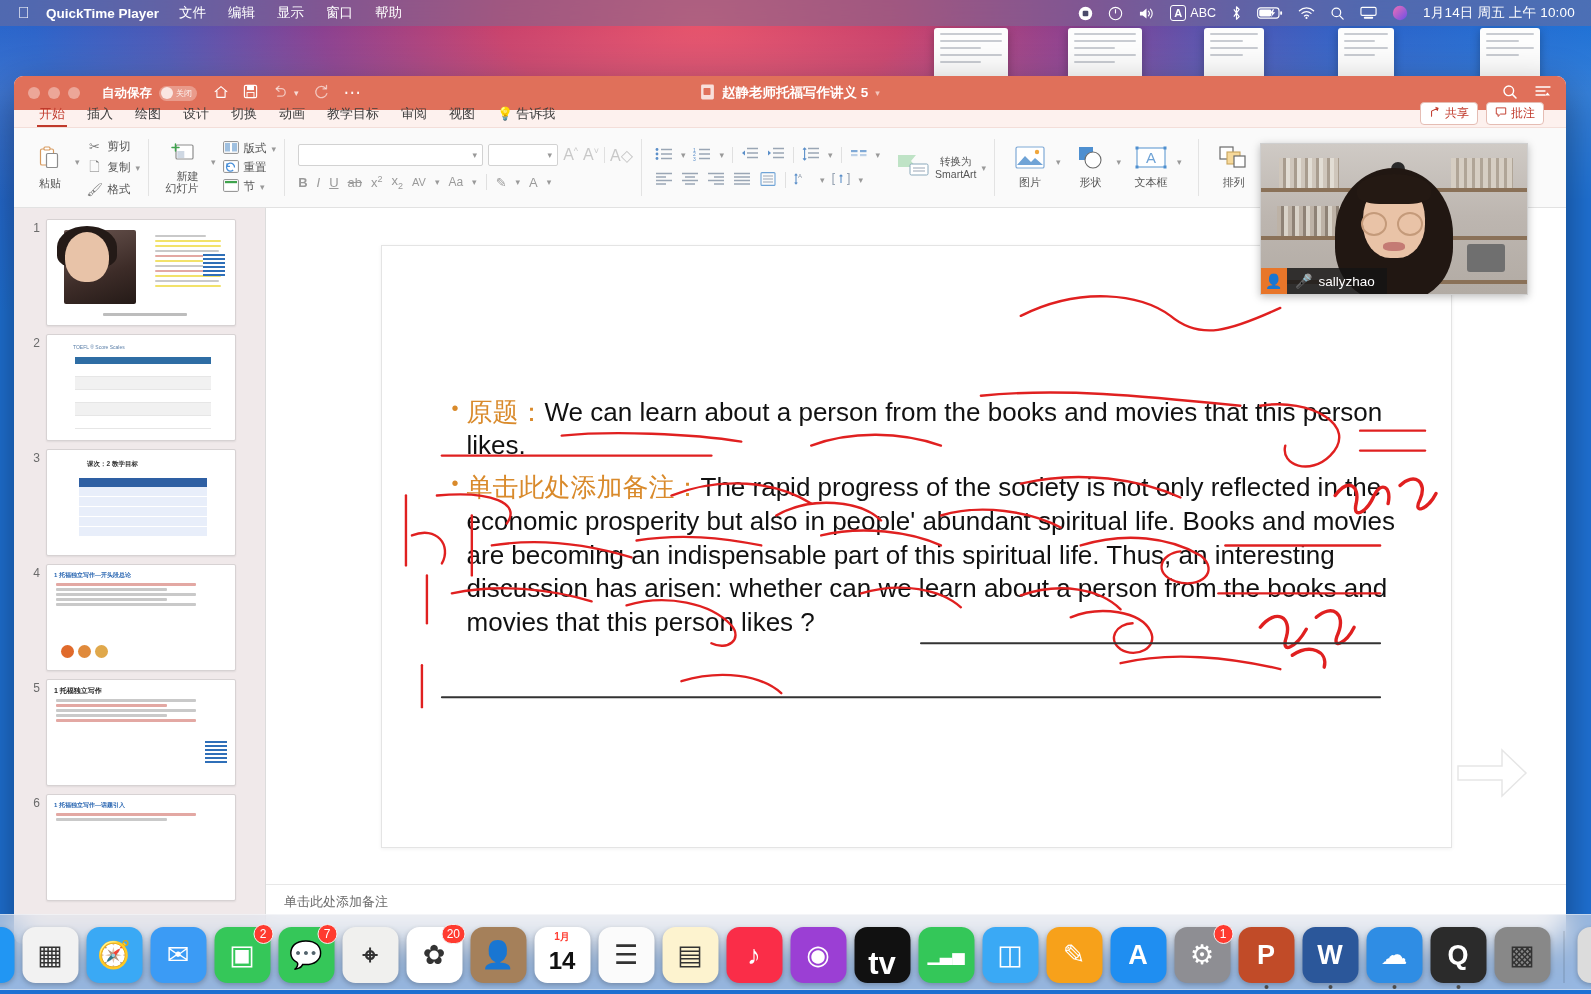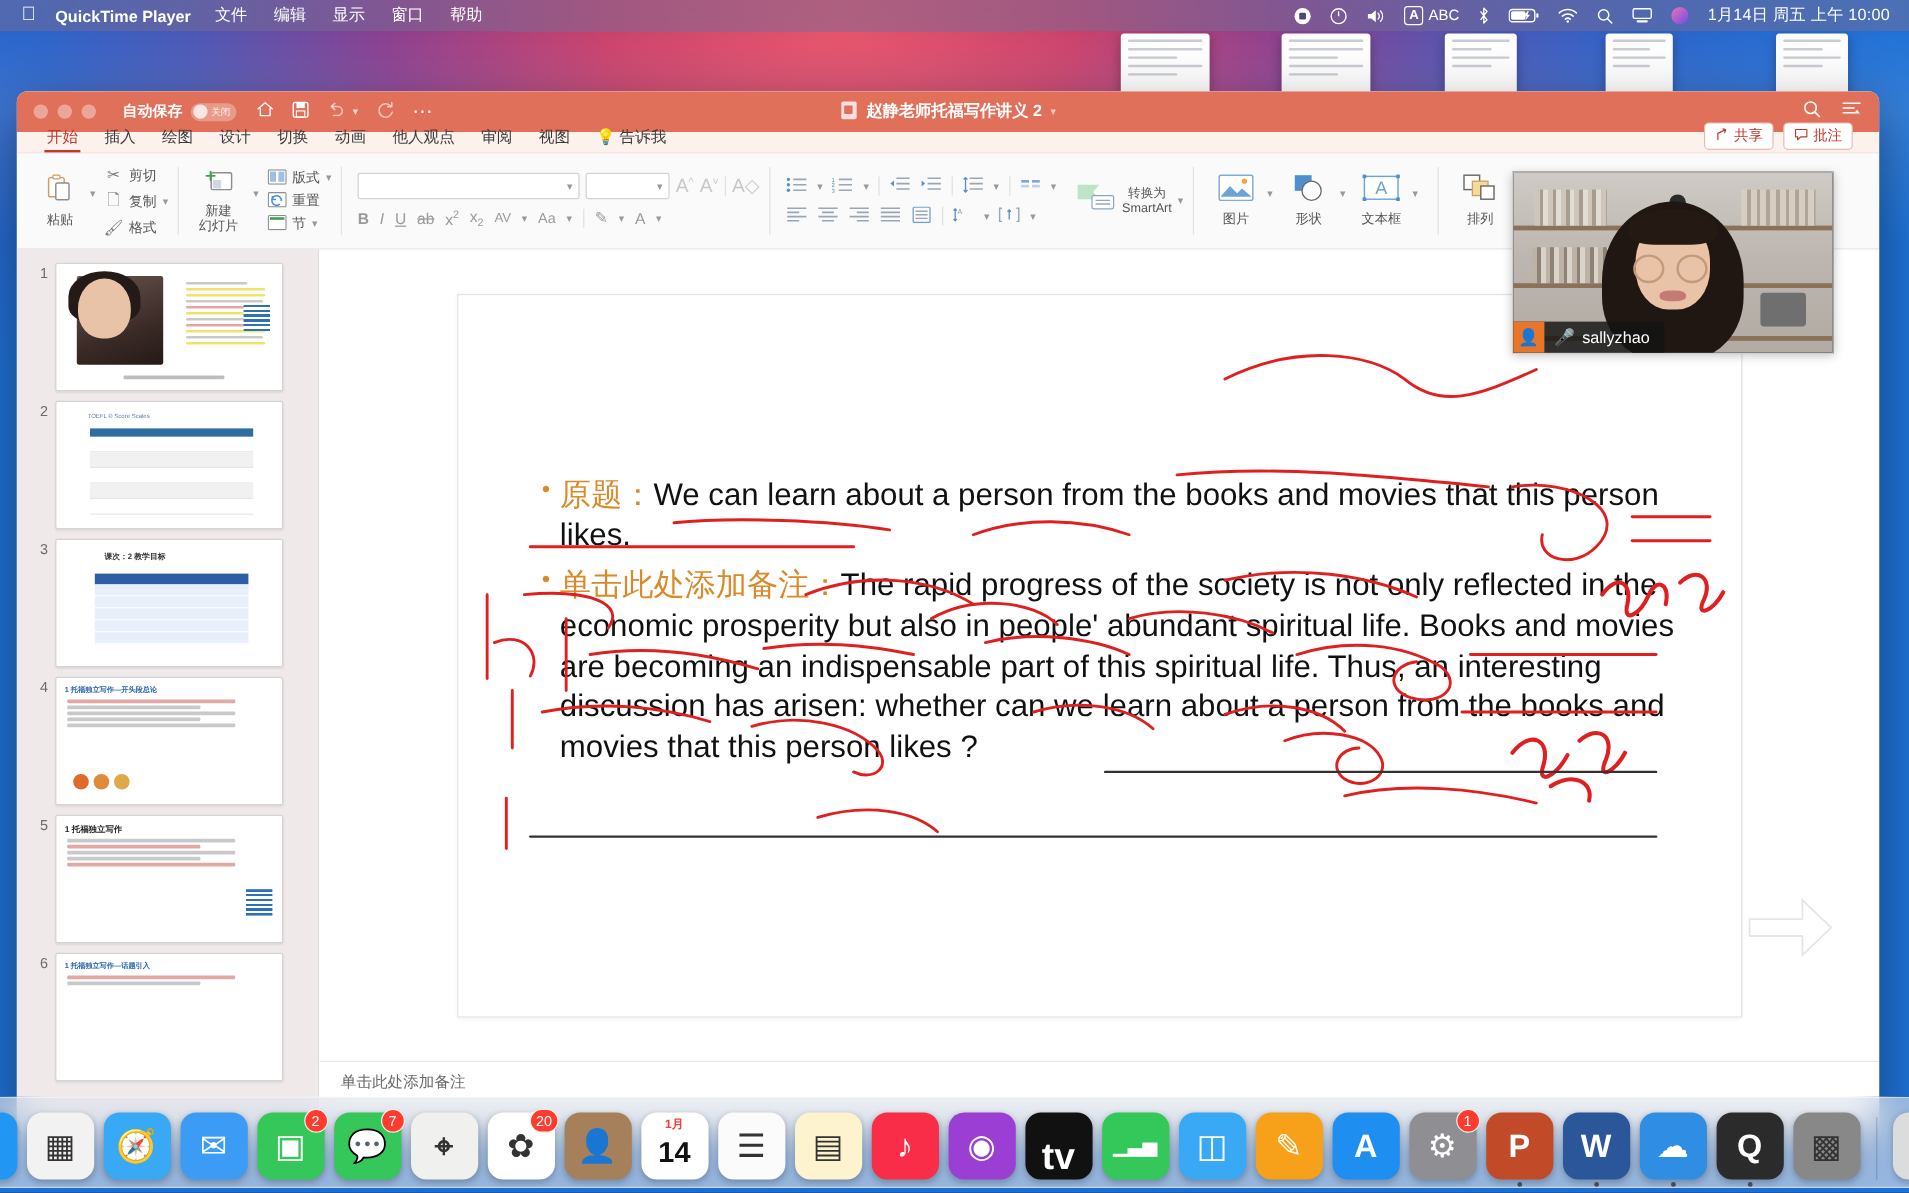--- a/index.html
+++ b/index.html
@@ -400,21 +400,21 @@
         <span style="font-size:17px;line-height:10px;">⋯</span>
       </span>
       <span class="tb-title">
         <span style="display:inline-flex;align-items:center;gap:7px;">
           <span>
             <svg width="15" height="16" viewBox="0 0 14 16">
                 <rect x="0.6" y="0.6" width="12.8" height="14.8" rx="1.4" fill="rgba(255,255,255,.78)"></rect>
                 <rect x="3" y="4" width="7" height="7" rx="0.8" fill="#e0705a"></rect>
               </svg>
           </span>
-          <span>赵静老师托福写作讲义 2</span>
+          <span>赵静老师托福写作讲义 5</span>
           <span class="cv" style="color:rgba(255,255,255,.6);">▾</span>
         </span>
       </span>
       <span class="tb-right">
         <span>
           <svg width="16" height="16" viewBox="0 0 16 16">
               <circle cx="6.8" cy="6.8" r="4.8" fill="none" stroke="#fff" stroke-width="1.4"></circle>
               <line x1="10.4" y1="10.4" x2="14" y2="14" stroke="#fff" stroke-width="1.5" stroke-linecap="round"></line>
             </svg>
         </span>
@@ -427,21 +427,21 @@
       </span>
     </div>
 
     <div class="ribbon-tabs">
       <span class="rtab active">开始</span>
       <span class="rtab">插入</span>
       <span class="rtab">绘图</span>
       <span class="rtab">设计</span>
       <span class="rtab">切换</span>
       <span class="rtab">动画</span>
-      <span class="rtab">他人观点</span>
+      <span class="rtab">教学目标</span>
       <span class="rtab">审阅</span>
       <span class="rtab">视图</span>
       <span class="rtab"><span class="bulb">💡</span><span>告诉我</span></span>
       <span class="sp"></span>
       <span class="chip">
         <span>
           <svg width="12" height="12" viewBox="0 0 14 14">
               <path d="M3 12V6l7-3.4M8 1.6l2.6 1-1 2.6" stroke="#c0392b" stroke-width="1.2" fill="none" stroke-linecap="round" stroke-linejoin="round"></path>
             </svg>
         </span>
@@ -490,21 +490,21 @@
 
       <div class="rgroup">
         <div class="btn-big" style="min-width:52px;">
           <span class="gl">
             <svg width="28" height="24" viewBox="0 0 28 24">
                 <rect x="8" y="4" width="17" height="14" rx="1.3" fill="#fff" stroke="#8d8d8d" stroke-width="1.2"></rect>
                 <rect x="9.3" y="10" width="7" height="7" fill="#cfd8e3"></rect>
                 <path d="M4 6.5h7M7.5 3v7" stroke="#3fa34d" stroke-width="1.5" stroke-linecap="round"></path>
               </svg>
           </span>
-          <span style="line-height:1.1;text-align:center;">
+          <span style="line-height:1.1;text-align:right;">
             <span>新建</span><br>
             <span>幻灯片</span>
           </span>
         </div>
         <span class="cv" style="margin:0 7px 12px 3px;">▾</span>
         <div class="stack">
           <div class="srow">
             <span class="gl">
               <svg width="16" height="13" viewBox="0 0 16 13">
                   <rect x="0.6" y="0.6" width="14.8" height="11.8" rx="1" fill="#fff" stroke="#8d8d8d"></rect>

